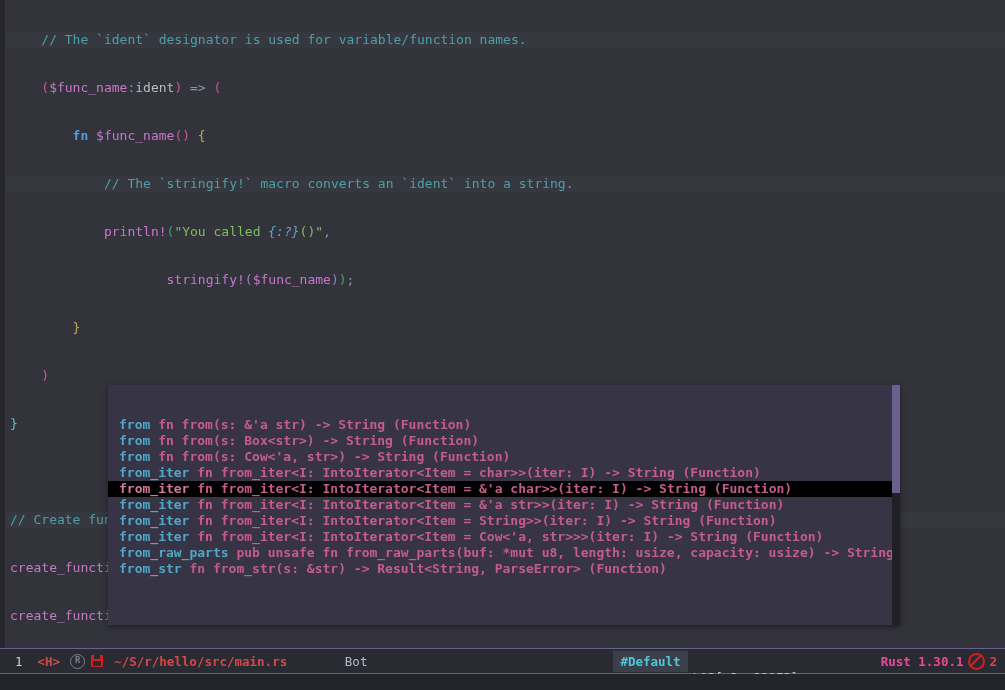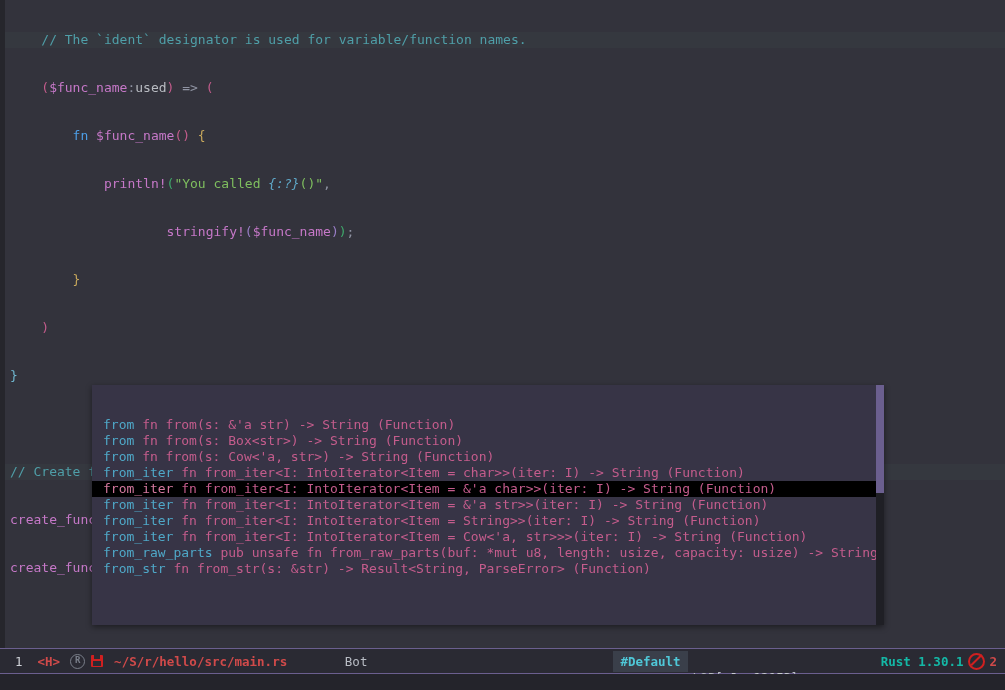--- a/index.html
+++ b/index.html
@@ -43,43 +43,44 @@
   .ln {
     height: 16px;
     padding-left: 5px;
     white-space: pre;
     position: relative;
   }
   .ln.hl { background: #35383f; }
 
   
   .c  { color: #4f9fa8; }            
-  .kw { color: #4d9ee6; font-weight: normal; }  
+  .kw { color: #4d9ee6; font-weight: bold; }  
   .mac{ color: #c678c8; }            
   .str{ color: #7fbf5f; }            
   .fmt{ color: #5fa8c8; font-style: italic; } 
   .pu { color: #c45c8c; }            
   .pg { color: #3fa86b; }            
   .py { color: #c8a85c; }            
   .pv { color: #9a7fc8; }            
   .id { color: #b9bcc2; }            
   .op { color: #8f93a2; }            
   .ty { color: #6fb7cf; }
 
   
   #popup {
     position: absolute;
-    left: 92px; top: 385px;
+    left: 108px; top: 385px;
     width: 792px;
     background: #373446;
     font-size: 13px;
     line-height: 16px;
     white-space: pre;
     box-shadow: 0 2px 6px rgba(0,0,0,.45);
     overflow: hidden;
+    font-weight: bold;
   }
   .pitem {
     height: 16px;
     padding-left: 11px;
     white-space: pre;
     color: #c45c8c;
   }
   .pitem .pname { color: #4fa8c8; }
   .pitem.sel { background: #000000; }
   .pitem.sel .pname { color: #d4789e; }
@@ -117,21 +118,21 @@
   .sb-path { color: #d04a4a; font-weight: bold; }
   .sb-pos { color: #b8bcc4; margin-top: 45px; }
   .sb-bot { color: #b8bcc4; }
   .sb-default {
     color: #4fc8d8; font-weight: bold;
     background: #3a3f4a; padding: 3px 7px;
   }
   .sb-lsp { color: #b8bcc4; margin-top: 33px; }
   .sb-lsp i { color: #c8cbd2; font-style: italic; font-weight: bold; }
   .sb-enc { color: #c3c6cc; margin-top: 36px; }
-  .sb-rust { color: #14b8a6; font-weight: bold; }
+  .sb-rust { color: #ec4899; font-weight: bold; }
   .sb-errcount { color: #d04a4a; font-weight: bold; }
   .icon-reg {
     display: inline-block;
     width: 13px; height: 13px;
     border: 1.5px solid #7a7f8a;
     border-radius: 50%;
     color: #7a7f8a;
     font-size: 9px; line-height: 11px;
     text-align: center;
     font-weight: bold;
@@ -181,22 +182,23 @@
 </head>
 <body>
 
 <div id="app">
 
   <div id="editor">
     <div id="gutter"></div>
 
     <div id="code">
       <div class="ln hl"><span class="c">    // The `ident` designator is used for variable/function names.</span></div>
-      <div class="ln"><span class="pu">    (</span><span class="mac">$func_name</span><span class="op">:</span><span class="id">used</span><span class="pu">)</span><span class="op"> =&gt; </span><span class="pu">(</span></div>
+      <div class="ln"><span class="pu">    (</span><span class="mac">$func_name</span><span class="op">:</span><span class="id">ident</span><span class="pu">)</span><span class="op"> =&gt; </span><span class="pu">(</span></div>
       <div class="ln"><span class="kw">        fn </span><span class="mac">$func_name</span><span class="pu">()</span><span class="op"> </span><span class="py">{</span></div>
+      <div class="ln hl"><span class="c">            // The `stringify!` macro converts an `ident` into a string.</span></div>
       <div class="ln"><span class="op">            </span><span class="mac">println!</span><span class="pg">(</span><span class="str">"You called </span><span class="fmt">{:?}</span><span class="str">()"</span><span class="op">,</span></div>
       <div class="ln"><span class="op">                    </span><span class="mac">stringify!</span><span class="pv">(</span><span class="mac">$func_name</span><span class="pv">)</span><span class="pg">)</span><span class="op">;</span></div>
       <div class="ln"><span class="py">        }</span></div>
       <div class="ln"><span class="pu">    )</span></div>
       <div class="ln"><span class="ty">}</span></div>
       <div class="ln"> </div>
       <div class="ln hl"><span class="c">// Create functions named `foo` and `bar` with the above macro.</span></div>
       <div class="ln"><span class="mac">create_function!</span><span class="pu">(</span><span class="id">foo</span><span class="pu">)</span><span class="op">;</span></div>
       <div class="ln"><span class="mac">create_function!</span><span class="pu">(</span><span class="id">bar</span><span class="pu">)</span><span class="op">;</span></div>
       

